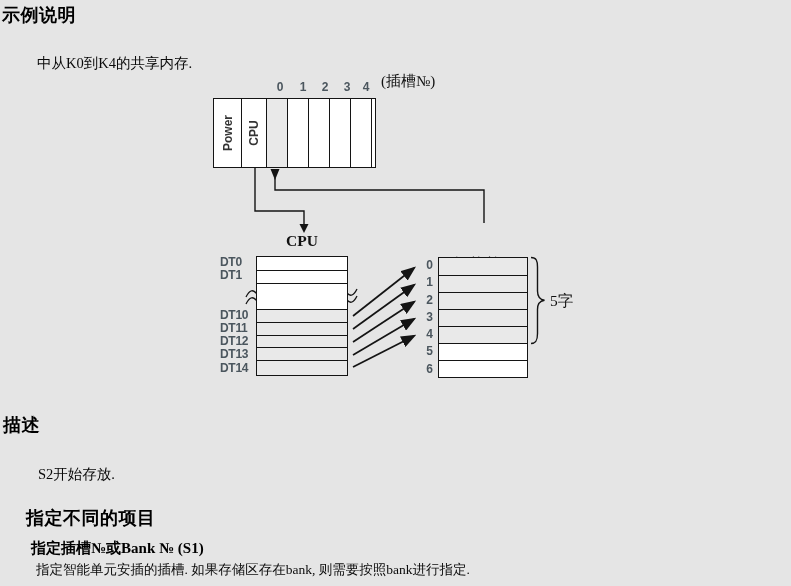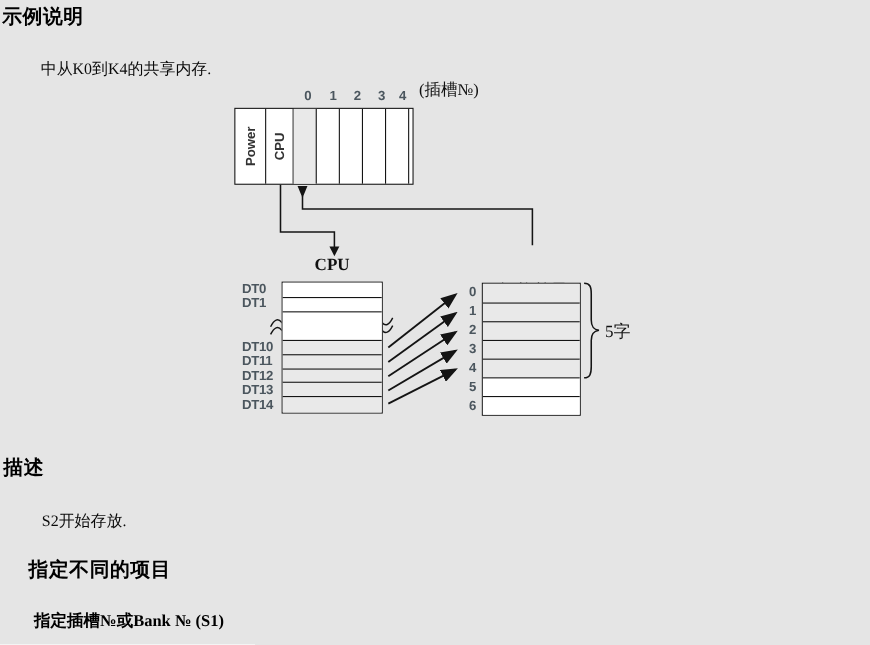--- a/index.html
+++ b/index.html
@@ -12,21 +12,21 @@
   .h1 {
     font-family:"Liberation Sans", sans-serif; font-weight:bold;
     font-size:18px; color:#000; letter-spacing:0.5px;
   }
   .h2 {
     font-family:"Liberation Sans", sans-serif; font-weight:bold;
     font-size:18px; color:#000; letter-spacing:0.5px;
   }
   .h3 {
     font-family:"Liberation Serif", serif; font-weight:bold;
-    font-size:15px; color:#000;margin-top:16px;
+    font-size:15px; color:#000;
   }
   .body-text { font-size:14.5px; line-height:21.5px; color:#0a0a0a; white-space:nowrap; }
   .body-sm { font-size:13.5px; color:#0a0a0a; white-space:nowrap; }
 
   
   .slot-no-label { font-size:15px; white-space:nowrap; }
   .slot-num {
     font-family:"Liberation Sans", sans-serif; font-weight:bold; font-size:12px;
     color:#4b565e; width:12px; text-align:center;
   }
@@ -182,14 +182,15 @@
   <div class="abs unit-num" style="top:345px;">5</div>
   <div class="abs unit-num" style="top:363px;">6</div>
 
   <div class="abs brace-label" style="left:550px; top:291px;">5字</div>
 
   <div class="abs h1" style="left:3px; top:413px;">描述</div>
   <div class="abs body-text" style="left:38px; top:463.5px;">S2开始存放.</div>
 
   <div class="abs h2" style="left:26px; top:506px;">指定不同的项目</div>
   <div class="abs h3" style="left:31px; top:539px;">指定插槽№或Bank № (S1)</div>
+  <div class="abs body-sm" style="left:36px; top:561px;">指定智能单元安插的插槽. 如果存储区存在bank, 则需要按照bank进行指定.</div>
 
 </div>
 
 </body></html>

